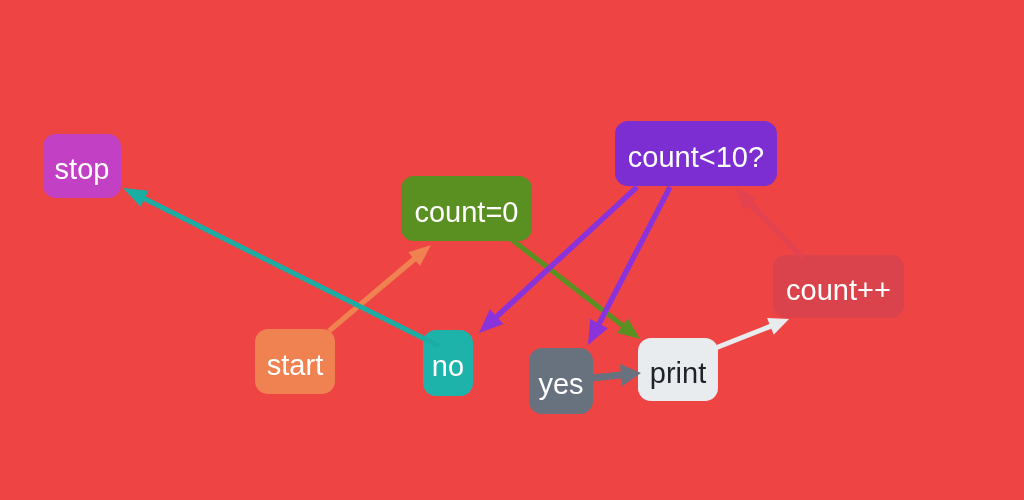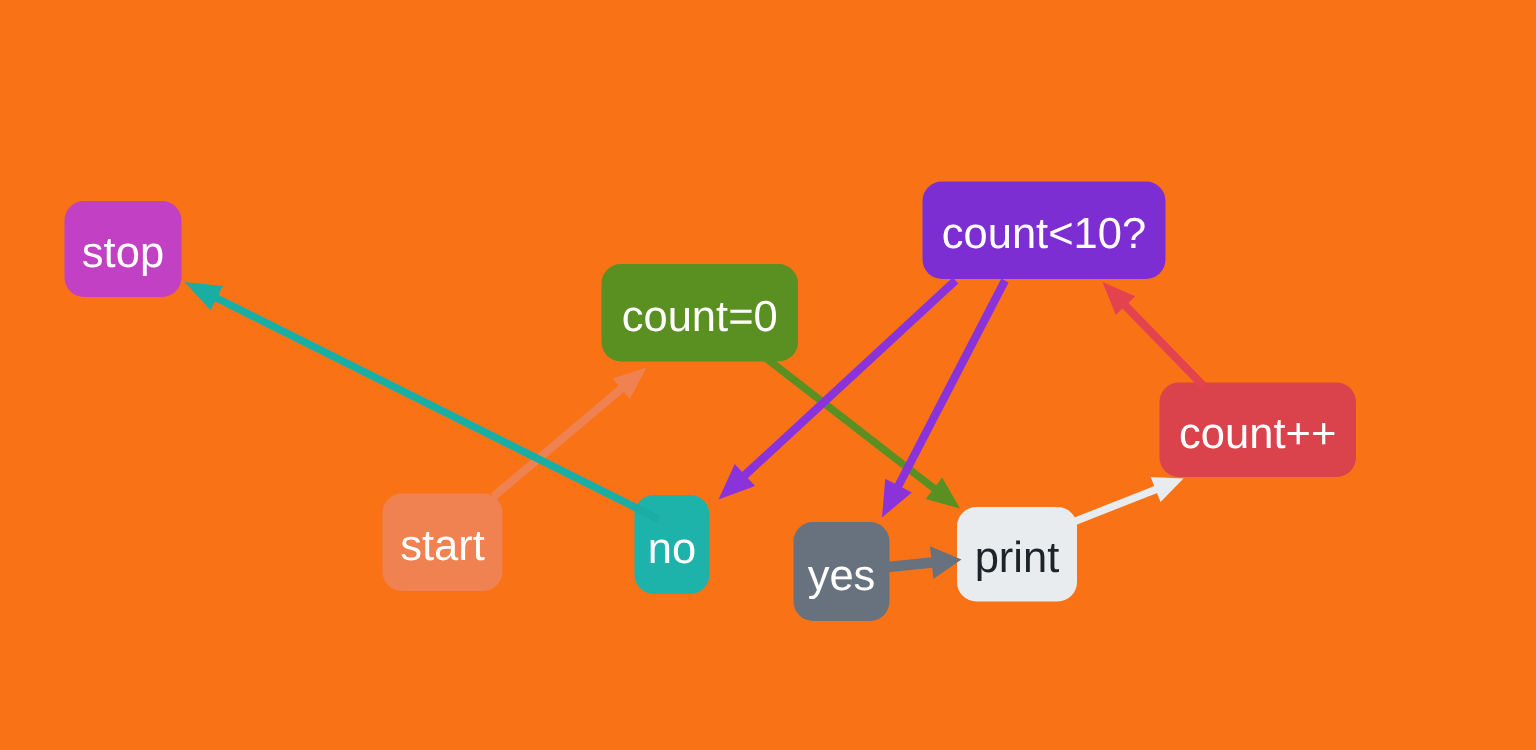--- a/index.html
+++ b/index.html
@@ -4,21 +4,21 @@
 <style>
   html, body {
     margin: 0;
     padding: 0;
     background: #000000;
   }
   .stage {
     position: relative;
     width: 1024px;
     height: 500px;
-    background: #f97316;
+    background: #ef4444;
     overflow: hidden;
     font-family: "Liberation Sans", sans-serif;
   }
   svg { display: block; }
   .node-label {
     font-family: "Liberation Sans", sans-serif;
     font-size: 29px;
   }
 </style>
 </head>

